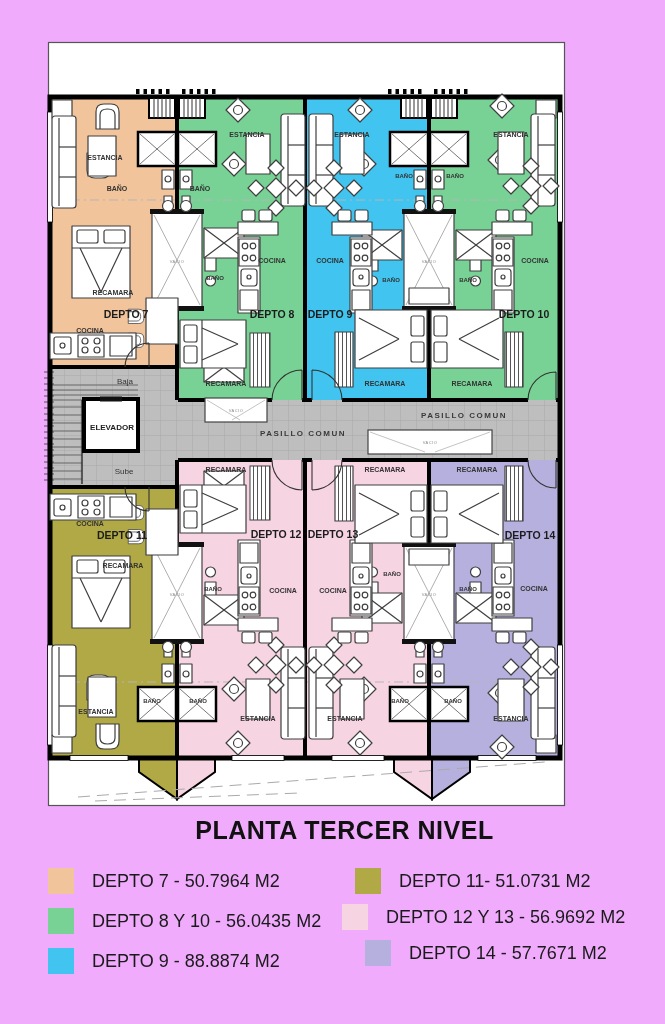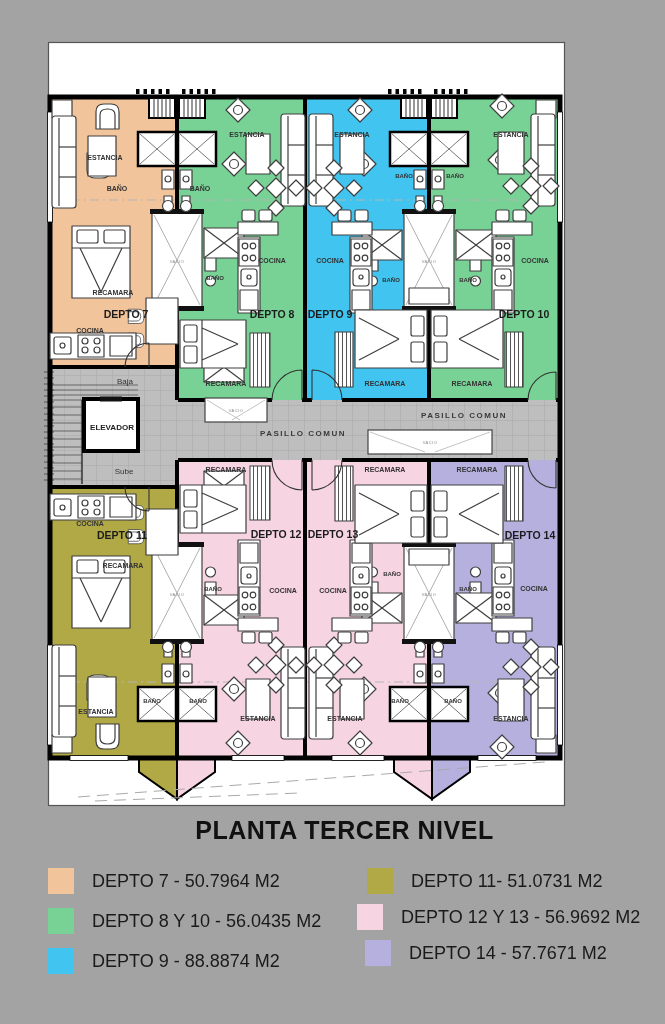--- a/index.html
+++ b/index.html
@@ -1,16 +1,16 @@
 <!DOCTYPE html>
 <html><head>
 <meta charset="utf-8">
 <style>
   html,body{margin:0;padding:0;background:#fff;}
-  .page{position:relative;width:665px;height:1024px;background:#a3a3a3;overflow:hidden;
+  .page{position:relative;width:665px;height:1024px;background:#f0abfc;overflow:hidden;
         font-family:"Liberation Sans",sans-serif;}
   svg{position:absolute;top:0;left:0;}
   
   text{font-family:"Liberation Sans",sans-serif;text-anchor:middle;}
   .r  {font-size:7px;font-weight:700;fill:#333;}
   .rs {font-size:6px;font-weight:700;fill:#333;}
   .d  {font-size:10.5px;font-weight:700;fill:#1c1c1c;}
   .pas{font-size:8px;font-weight:700;fill:#3a3a3a;letter-spacing:1.5px;}
   .elv{font-size:8px;font-weight:700;fill:#222;}
   .nav{font-size:8px;font-weight:400;fill:#333;}
@@ -357,25 +357,25 @@
     <span class="lg-label">DEPTO 7 - 50.7964 M2</span>
   </div>
   <div class="legend-item" style="left:48px;top:908px;">
     <span class="swatch" style="background: rgb(121, 210, 149);"></span>
     <span class="lg-label">DEPTO 8 Y 10 - 56.0435 M2</span>
   </div>
   <div class="legend-item" style="left:48px;top:948px;">
     <span class="swatch" style="background: rgb(65, 196, 239);"></span>
     <span class="lg-label">DEPTO 9 - 88.8874 M2</span>
   </div>
-  <div class="legend-item" style="left:367px;top:868px;">
+  <div class="legend-item" style="left:355px;top:868px;">
     <span class="swatch" style="background: rgb(176, 169, 69);"></span>
     <span class="lg-label">DEPTO 11- 51.0731 M2</span>
   </div>
-  <div class="legend-item" style="left:357px;top:904px;">
+  <div class="legend-item" style="left:342px;top:904px;">
     <span class="swatch" style="background: rgb(247, 212, 226);"></span>
     <span class="lg-label">DEPTO 12 Y 13 - 56.9692 M2</span>
   </div>
   <div class="legend-item" style="left:357px;top:940px;padding-left:8px;">
     <span class="swatch" style="background: rgb(181, 176, 221);"></span>
     <span class="lg-label">DEPTO 14 - 57.7671 M2</span>
   </div>
 </div>
 
 </div>

